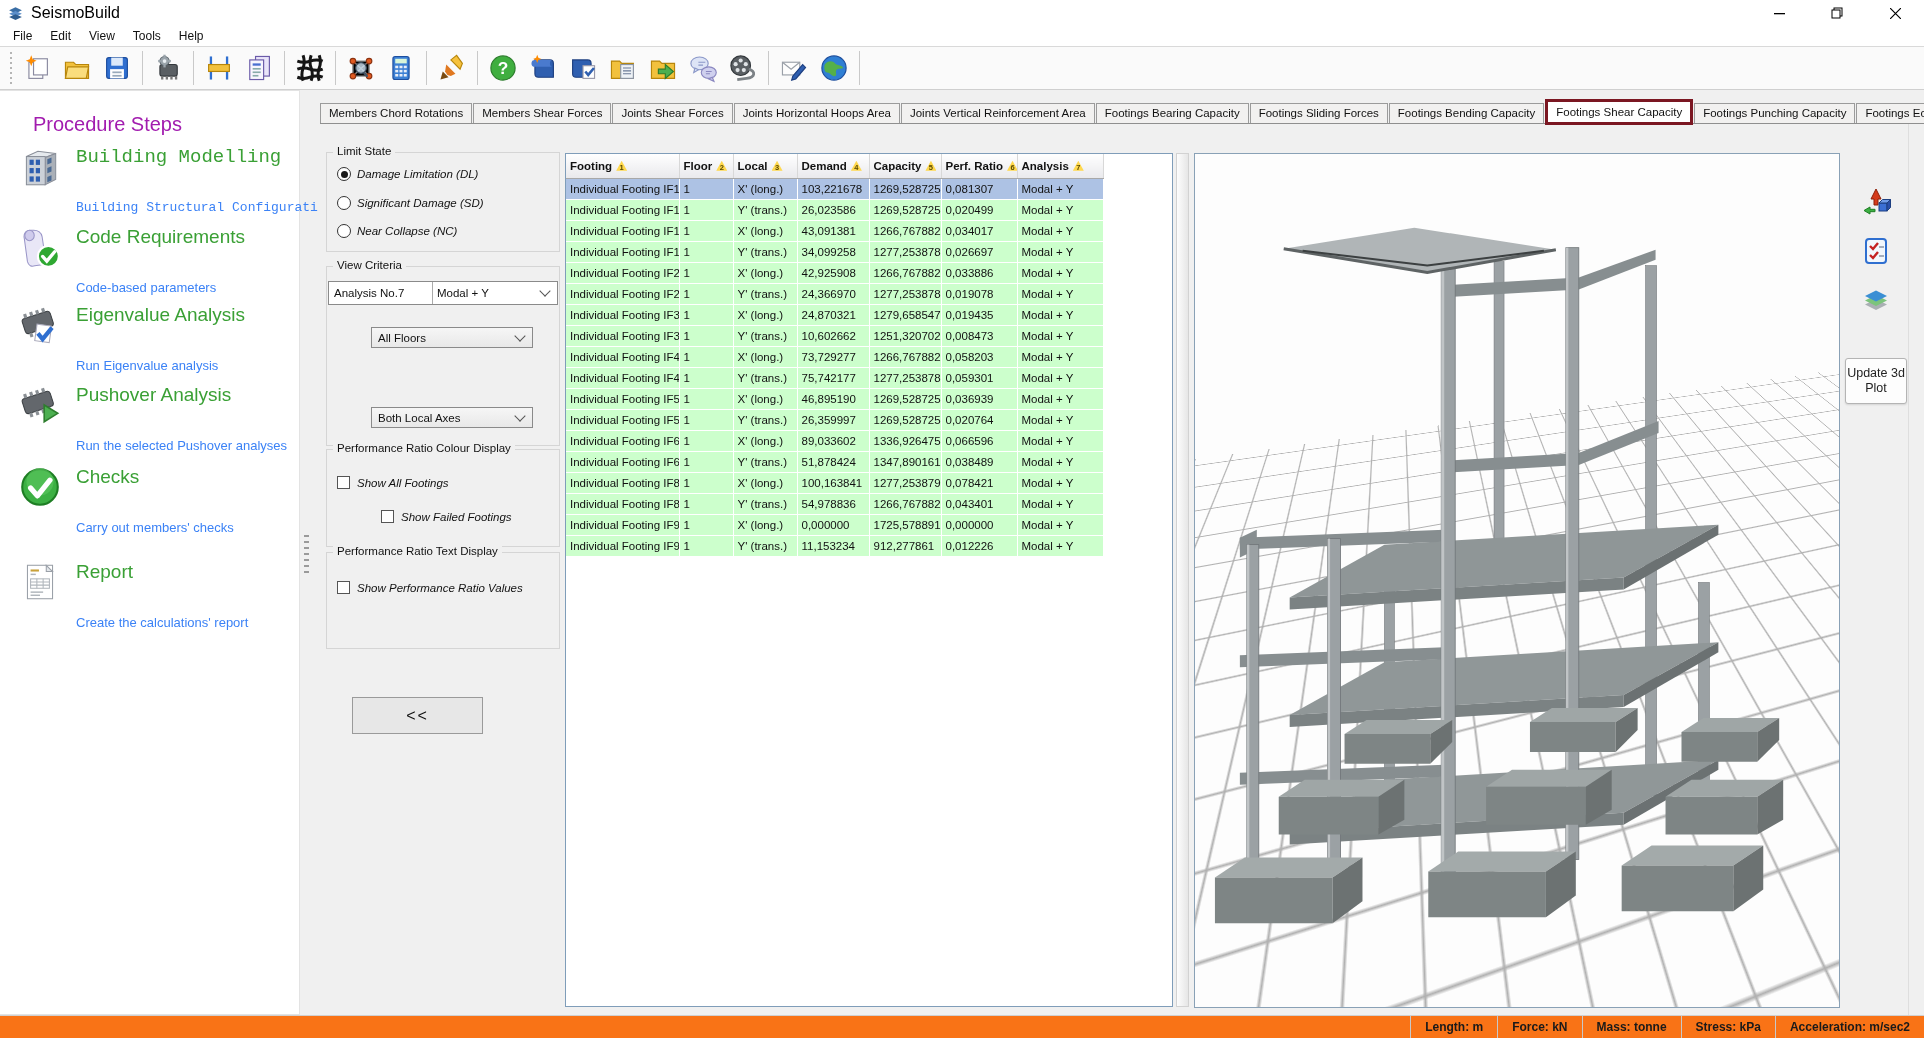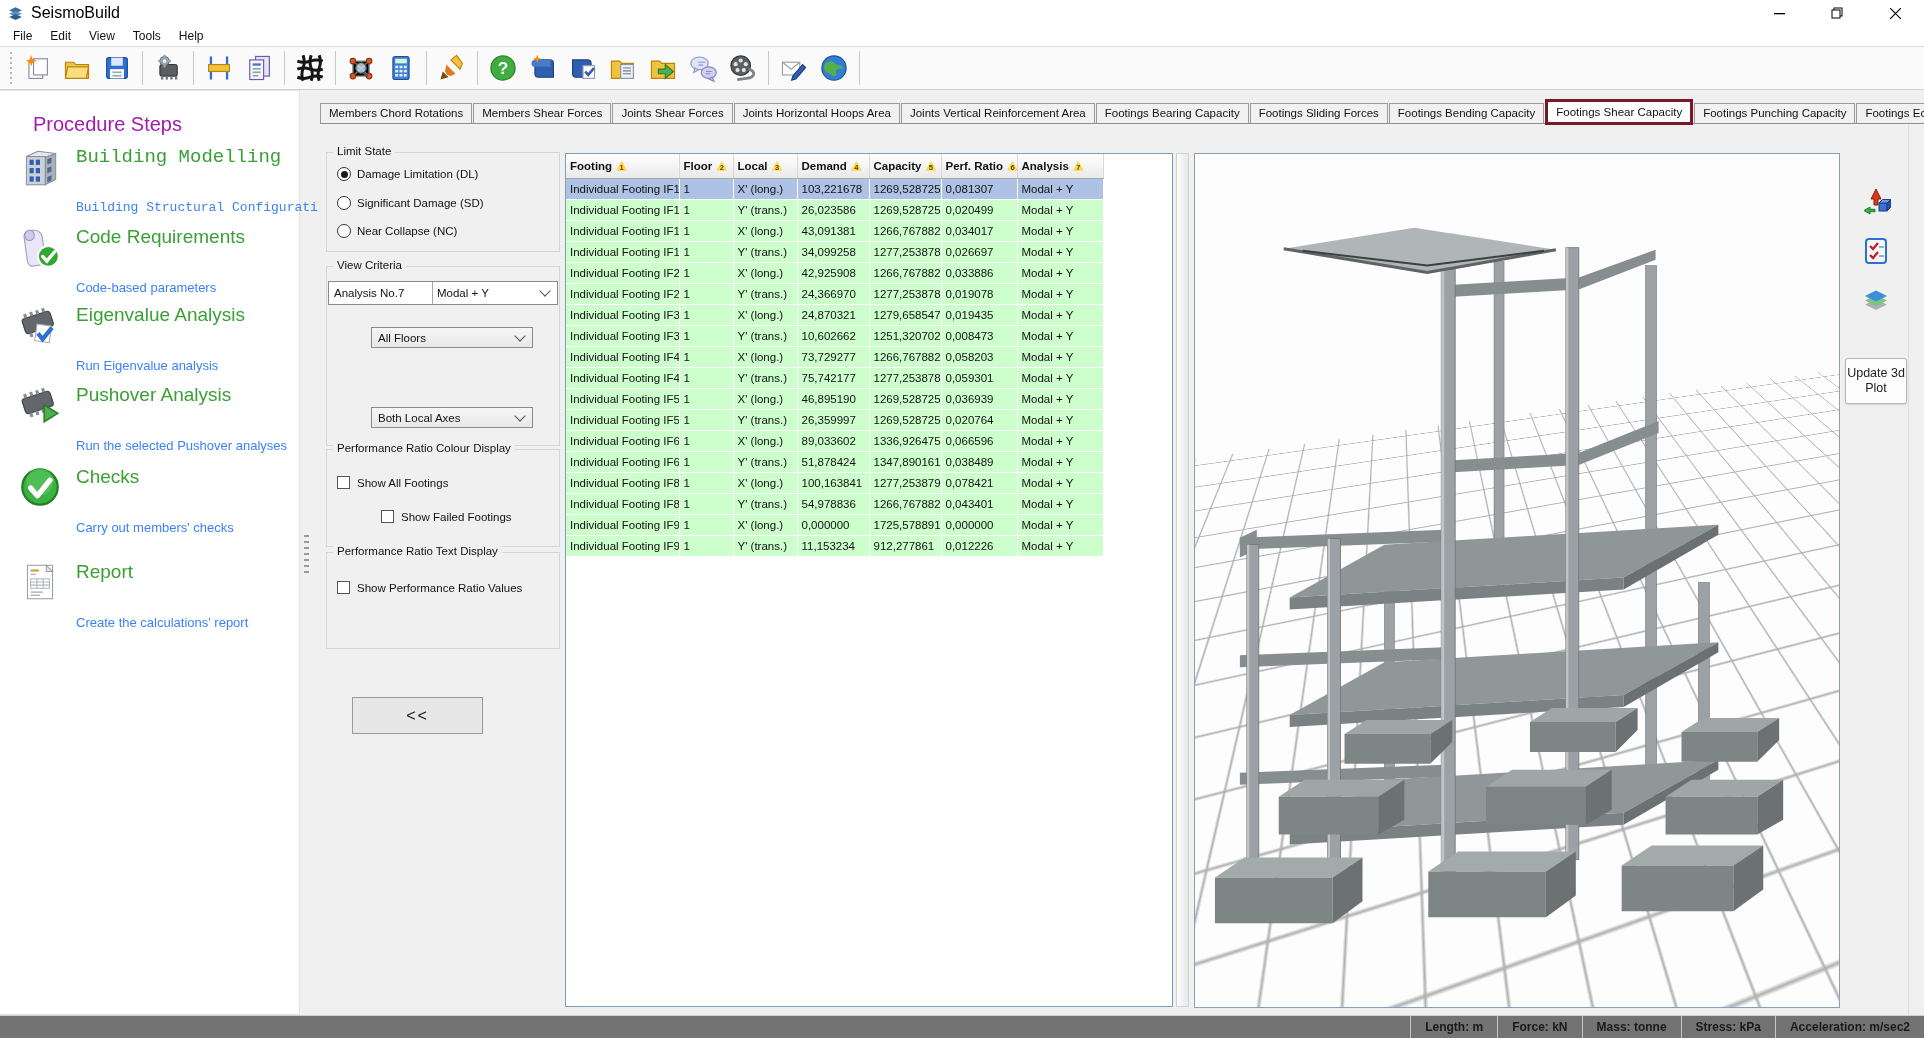--- a/index.html
+++ b/index.html
@@ -49,21 +49,21 @@
   .tabstrip::after { content:""; position:absolute; left:0; right:0; bottom:0; height:1px; background:#8f8f8f; }
   .tab { height:21px; line-height:19px; padding:0 8px; background:#f2f1f0; border:1px solid #9b9b9b;
     font-size:11.5px; white-space:nowrap; margin-right:1px; position:relative; }
   .tab.selected { background:#fff; border:3px solid #7b1722; height:26px; line-height:21px; z-index:3; margin-bottom:-1px; }
 
   .page { position:absolute; left:0; top:34px; width:1606px; height:884px; background:#f0f0f0; }
 
   
   .groupbox { position:absolute; border:1px solid #d5d5d5; }
   .gb-label { position:absolute; top:-8px; left:6px; background:#f0f0f0; padding:0 4px; font-size:11.5px; white-space:nowrap; }
-  .opt-row { position:absolute; left:10px; display:flex; align-items:center; font-size:11.5px; white-space:nowrap; }
+  .opt-row { position:absolute; left:10px; display:flex; align-items:center; font-size:11.5px; white-space:nowrap;font-style:italic; }
   .radio { width:14px; height:14px; border:1px solid #333; border-radius:50%; background:#fff; margin-right:6px;
     display:inline-flex; align-items:center; justify-content:center; flex:none; }
   .radio.checked::after { content:""; width:7px; height:7px; border-radius:50%; background:#1a1a1a; }
   .checkbox { width:13px; height:13px; border:1px solid #555; background:#fff; margin-right:7px; flex:none; }
   .combo { position:absolute; background:#fff; border:1px solid #8a8a8a; display:flex; align-items:center;
     font-size:11.5px; height:24px; }
   .combo .seg-l { width:104px; padding-left:5px; border-right:1px solid #aaa; align-self:stretch; display:flex; align-items:center; }
   .combo .seg-r { padding-left:4px; flex:1; }
   .chev { width:8px; height:8px; border-right:1.6px solid #555; border-bottom:1.6px solid #555;
     transform:rotate(45deg); margin-right:8px; margin-top:-4px; flex:none; }
@@ -101,21 +101,21 @@
 
   .viewer-side { position:absolute; left:1526px; top:29px; width:64px; height:855px; background:#f0f0f0; }
   .vs-btn { position:absolute; left:14px; width:36px; height:36px; display:flex; align-items:center; justify-content:center; }
   .vs-btn svg { width:30px; height:30px; }
   .btn-update { position:absolute; left:1px; width:62px; height:46px; background:#fdfdfd; border:1px solid #b4b4b4;
     border-radius:3px; font-size:12.5px; text-align:center; display:flex; align-items:center; justify-content:center;
     line-height:15px; color:#222; box-shadow:0 1px 2px rgba(0,0,0,.12); }
   .right-strip { position:absolute; left:1590px; top:0; width:16px; height:925px; background:#f0f0f0; border-left:1px solid #dedede; }
 
   
-  .statusbar { position:absolute; left:0; bottom:0; width:100%; height:23px; background:#737373;
+  .statusbar { position:absolute; left:0; bottom:0; width:100%; height:23px; background:#f97316;
     border-top:1px solid #d0d0d0; display:flex; justify-content:flex-end; align-items:stretch; }
   .status-cell { border-left:1px solid #c8c8c8; padding:0 14px; display:flex; align-items:center;
     font-weight:bold; font-size:12px; color:#1a1a1a; white-space:nowrap; }
 </style>
 </head>
 <body>
 
 <div class="window">
 
   <div class="titlebar">

